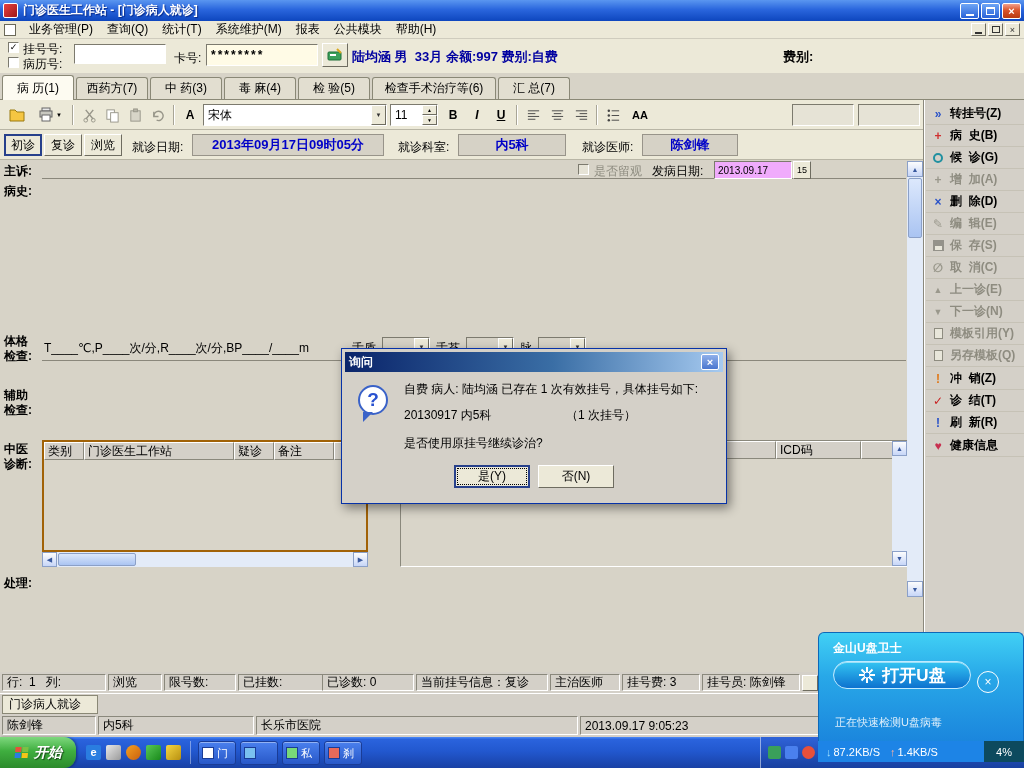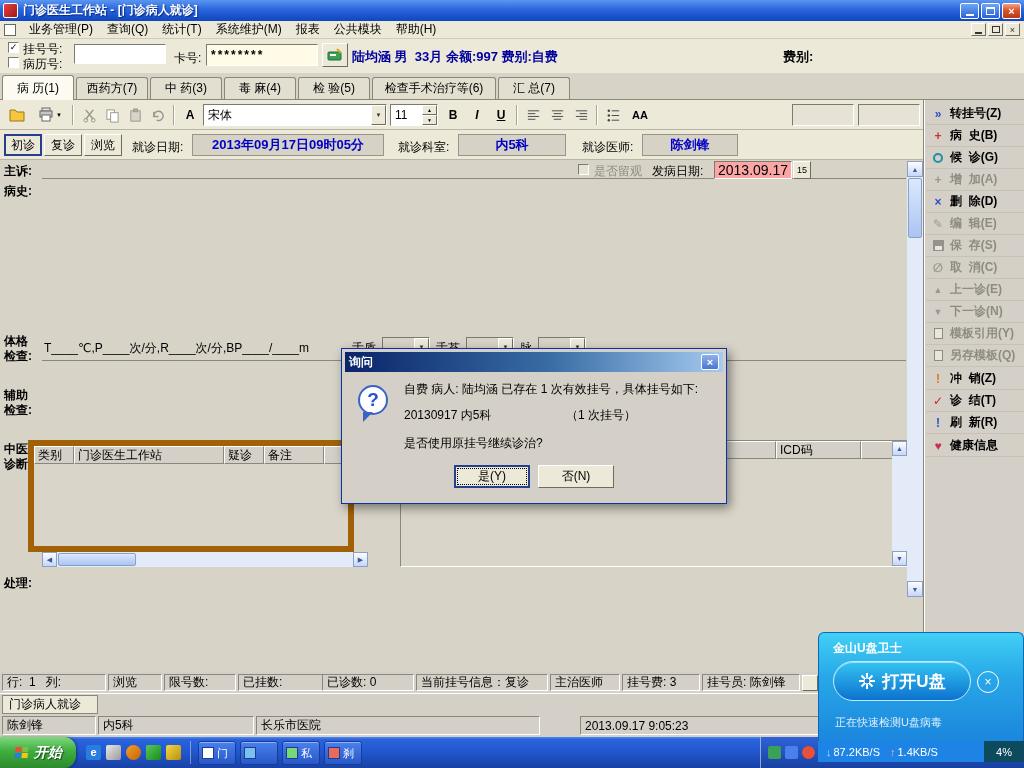--- a/index.html
+++ b/index.html
@@ -88,21 +88,21 @@
   .qicon::after{content:"";position:absolute;left:3px;bottom:-9px;border:5px solid transparent;
     border-top-color:#3a62c8;border-left-color:#3a62c8}
   .dbtn{position:absolute;width:76px;height:23px;background:#ece9d8;border:1px solid;
     border-color:#fff #6e6c60 #6e6c60 #fff;display:flex;align-items:center;justify-content:center}
   .dbtn.focus{border:2px solid #27408b;outline:1px dotted #000;outline-offset:-4px}
   
   .pop{left:818px;top:632px;width:206px;height:109px;z-index:70;border-radius:6px 6px 0 0;
     background:linear-gradient(180deg,#41d0f5 0%,#28a8e8 40%,#1b86dd 100%);border:1px solid #0d68b8;border-bottom:none}
   .popbar{left:818px;top:741px;width:206px;height:21px;z-index:71;background:#1d84e6;
     display:flex;align-items:center;color:#fff;font-size:11px;padding-left:8px}
-  .ubtn{position:absolute;left:14px;top:28px;width:138px;height:40px;border-radius:21px;
+  .ubtn{position:absolute;left:14px;top:28px;width:138px;height:28px;border-radius:21px;
     background:linear-gradient(180deg,#33c4f2,#0d72cf);border:1px solid #bfeaff;box-shadow:inset 0 1px 0 rgba(255,255,255,.5);
     display:flex;align-items:center;justify-content:center;gap:6px;color:#fff;font-size:17px;font-weight:bold}
   .pclose{position:absolute;right:24px;top:38px;width:22px;height:22px;border:1px solid #fff;border-radius:50%;
     color:#fff;font-size:12px;display:flex;align-items:center;justify-content:center}
   
   .task{left:0;top:737px;width:1024px;height:31px;z-index:50;
     background:linear-gradient(180deg,#4b8af8 0%,#2a63dd 8%,#2258cf 45%,#1941a5 100%)}
   .start{position:absolute;left:0;top:0;width:76px;height:31px;border-radius:0 12px 12px 0;
     background:linear-gradient(180deg,#7ed87e 0%,#3fae3f 45%,#2c8b2c 100%);box-shadow:1px 0 3px rgba(0,0,0,.4);
     display:flex;align-items:center;justify-content:center;gap:4px;color:#fff;font-weight:bold;font-size:14px;font-style:italic;
@@ -275,21 +275,21 @@
   <span class="a" style="left:398px;top:139px">就诊科室:</span>
   <span class="vval" style="left:458px;width:108px">内5科</span>
   <span class="a" style="left:582px;top:139px">就诊医师:</span>
   <span class="vval" style="left:642px;width:96px">陈剑锋</span>
 
   <span class="elabel" style="top:164px">主诉:</span>
   <div class="uline" style="left:42px;top:178px;width:864px"></div>
   <span class="a cb gray" style="left:578px;top:164px"></span>
   <span class="a" style="left:594px;top:163px;color:#8e8c80">是否留观</span>
   <span class="a" style="left:652px;top:163px">发病日期:</span>
-  <span class="a sunken flex" style="left:714px;top:161px;width:78px;height:18px;background:#fca5a5;font-size:14px;padding-left:3px">2013.09.17</span>
+  <span class="a sunken flex" style="left:714px;top:161px;width:78px;height:18px;background:#f0abfc;font-size:10px;padding-left:3px">2013.09.17</span>
   <span class="a btn ctr" style="left:793px;top:161px;width:18px;height:18px;font-size:9px">15</span>
 
   <span class="elabel" style="top:184px">病史:</span>
 
   <span class="elabel" style="top:334px">体格检查:</span>
   <span class="a pre" style="left:44px;top:340px">T____℃,P____次/分,R____次/分,BP____/____m</span>
   <span class="a" style="left:352px;top:340px">舌质</span>
   <span class="cmb" style="left:382px;top:337px;width:48px">
       <span class="db">▼</span>
     </span>
@@ -300,21 +300,21 @@
   <span class="a" style="left:520px;top:340px">脉</span>
   <span class="cmb" style="left:538px;top:337px;width:48px">
       <span class="db">▼</span>
     </span>
   <div class="uline" style="left:42px;top:360px;width:864px"></div>
 
   <span class="elabel" style="top:388px">辅助检查:</span>
 
   <span class="elabel" style="top:442px">中医诊断:</span>
 
-  <div class="a" style="left:28px;top:440px;width:326px;height:112px;border:6px solid #a16207;background:#d9d5c9">
+  <div class="a" style="left:42px;top:440px;width:326px;height:112px;border:2px solid #a16207;background:#d9d5c9">
     <span class="gh" style="left:0;width:40px">类别</span>
     <span class="gh" style="left:40px;width:150px">门诊医生工作站</span>
     <span class="gh" style="left:190px;width:40px">疑诊</span>
     <span class="gh" style="left:230px;width:60px">备注</span>
     <span class="gh" style="left:290px;width:34px"></span>
   </div>
 
   <span class="a xb" style="left:42px;top:552px;width:15px;height:15px">◀</span>
   <span class="a xt" style="left:57px;top:552px;width:296px;height:15px"></span>
   <span class="a xh" style="left:58px;top:553px;width:78px;height:13px"></span>
@@ -440,21 +440,21 @@
   <span class="scell" style="left:622px;top:674px;width:78px;height:17px">挂号费: 3</span>
   <span class="scell" style="left:702px;top:674px;width:98px;height:17px">挂号员: 陈剑锋</span>
   <span class="a raised" style="left:802px;top:675px;width:16px;height:16px;background:#ece9d8"></span>
 
   <div class="a" style="left:0;top:693px;width:1024px;height:21px;background:#d4d0c8;border-top:1px solid #fff"></div>
   <span class="a flex" style="left:2px;top:695px;width:96px;height:19px;background:#ece9d8;border:1px solid #8a8876;padding-left:6px">门诊病人就诊</span>
 
   <div class="a" style="left:0;top:714px;width:1024px;height:23px;background:#d4d0c8"></div>
   <span class="scell" style="left:2px;top:716px;width:94px;height:19px">陈剑锋</span>
   <span class="scell" style="left:98px;top:716px;width:156px;height:19px">内5科</span>
-  <span class="scell" style="left:256px;top:716px;width:284px;height:19px">长乐市医院</span>
+  <span class="scell" style="left:256px;top:716px;width:322px;height:19px">长乐市医院</span>
   <span class="scell" style="left:580px;top:716px;width:440px;height:19px">2013.09.17 9:05:23</span>
 
   <div class="a task">
     <div class="start">
       <svg width="16" height="16" viewBox="0 0 16 16" style="transform:skewX(-6deg)">
           <rect x="1" y="2" width="6" height="5" fill="#e8503a"></rect>
           <rect x="8" y="2" width="6" height="5" fill="#7ac143"></rect>
           <rect x="1" y="8" width="6" height="5" fill="#2a7de0"></rect>
           <rect x="8" y="8" width="6" height="5" fill="#f5c518"></rect>
         </svg>

